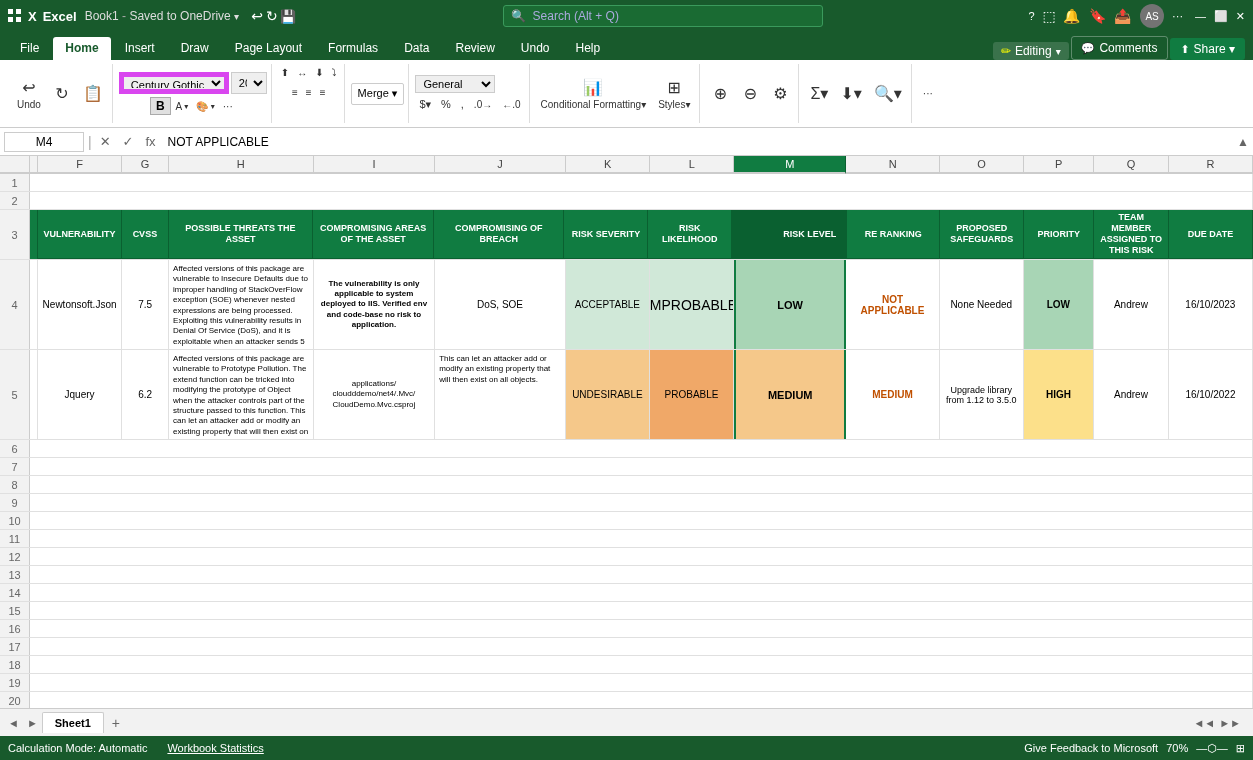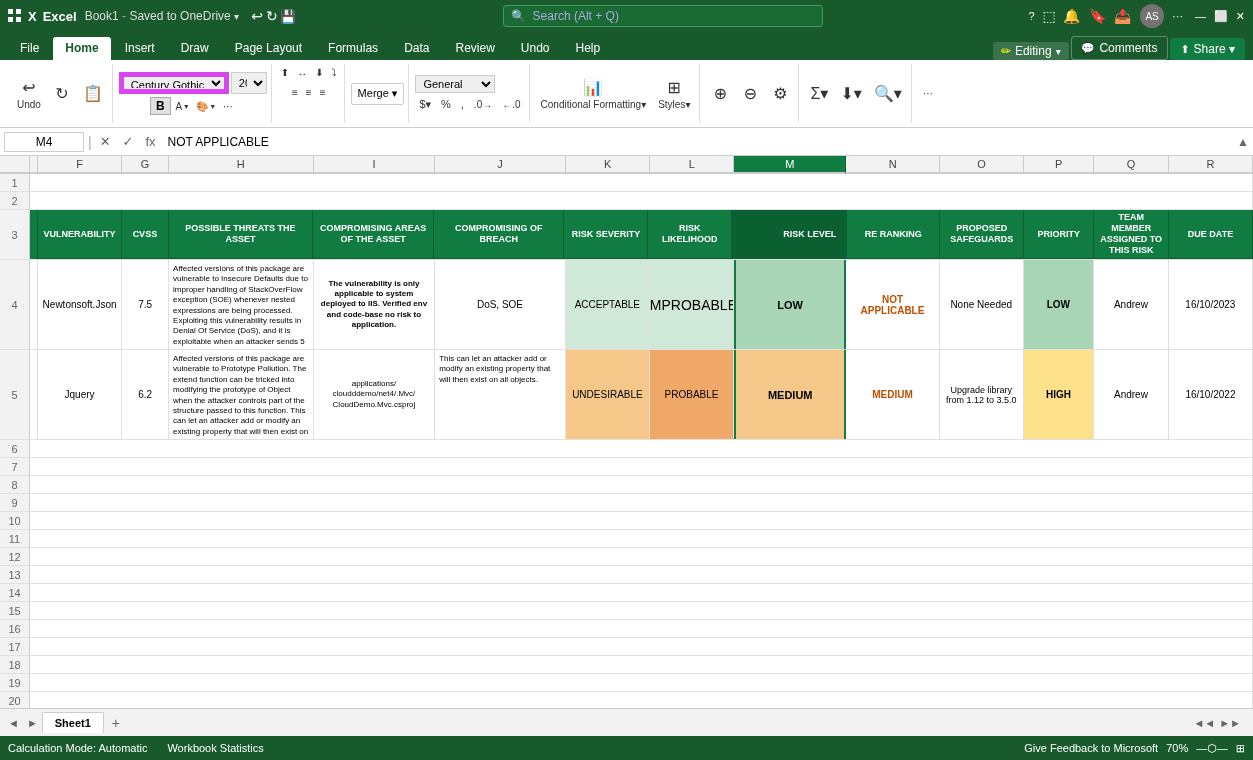--- a/index.html
+++ b/index.html
@@ -665,21 +665,21 @@
   <div style="flex:1;"></div>
   <div style="display:flex;align-items:center;gap:4px;padding-right:8px;">
     <span style="cursor:pointer;color:#666;">◄◄</span>
     <span style="cursor:pointer;color:#666;">►►</span>
   </div>
 </div>
 
 <div class="status-bar">
   <div style="display:flex;align-items:center;gap:20px;">
     <span>Calculation Mode: Automatic</span>
-    <span style="cursor:pointer;">Workbook Statistics</span>
+    <span style="text-decoration:underline;cursor:pointer;">Workbook Statistics</span>
   </div>
   <div style="display:flex;align-items:center;gap:8px;">
     <span style="cursor:pointer;">Give Feedback to Microsoft</span>
     <span>70%</span>
     <span style="cursor:pointer;">—⬡—</span>
     <span style="cursor:pointer;">⊞</span>
   </div>
 </div>
 
 </body></html>

